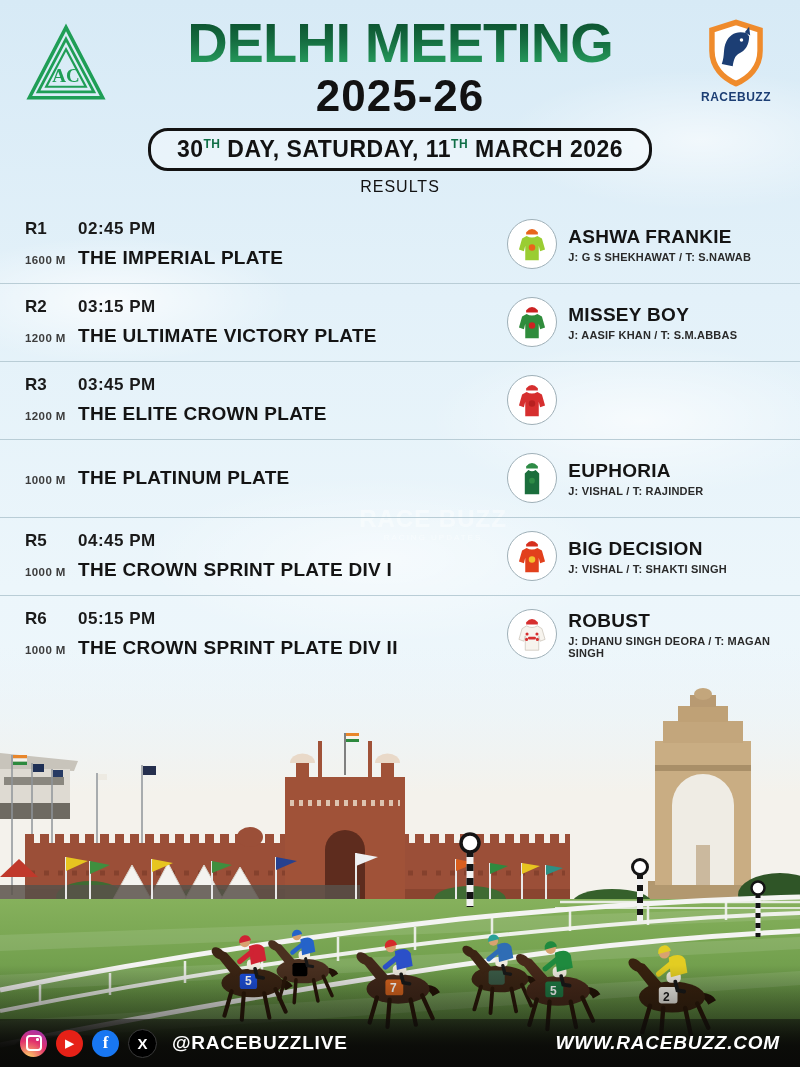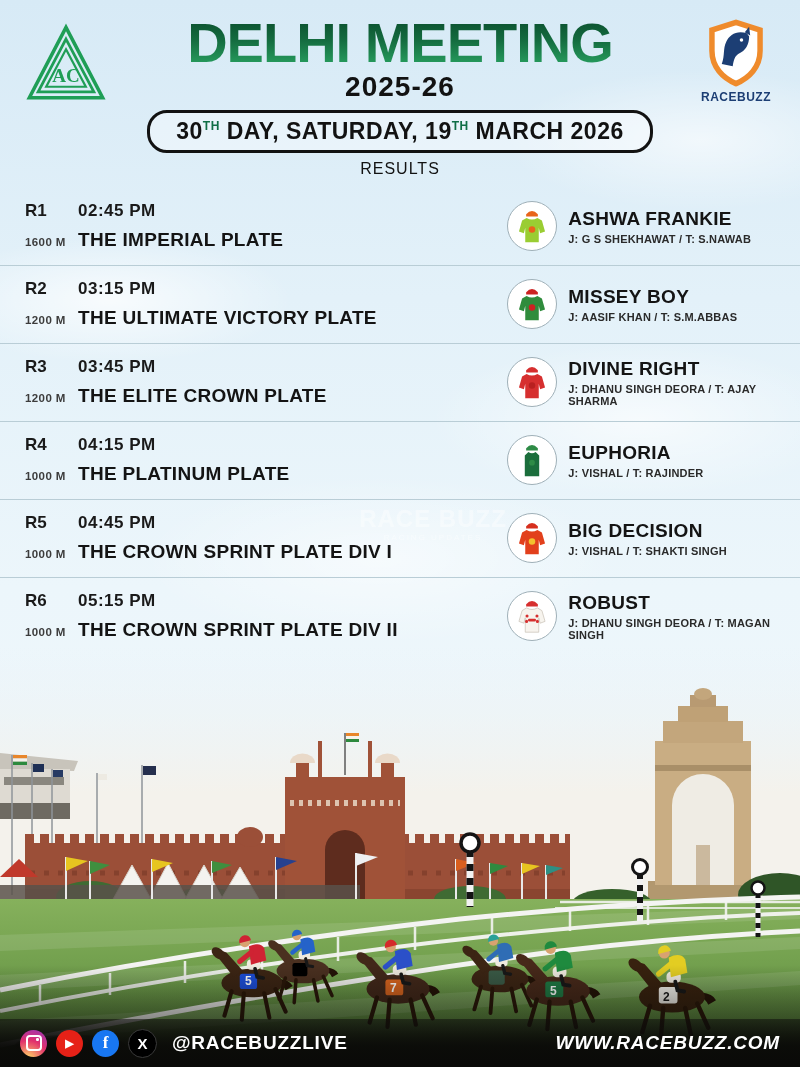--- a/index.html
+++ b/index.html
@@ -18,21 +18,21 @@
   .club-logo{width:88px; padding-top:6px;}
   .rb-logo{width:92px; text-align:center; padding-top:4px;}
   .rb-logo .rb-text{font-size:12px; font-weight:800; color:#1c3e74; letter-spacing:.5px; margin-top:-2px;}
   .title-block{flex:1; text-align:center;}
   .main-title{
     font-size:56px; font-weight:800; letter-spacing:-1px; line-height:.95; margin-top:2px;
     color:#14713f;
     background:linear-gradient(180deg,#0a4c2c 0%,#146b3f 45%,#2aa563 100%);
     -webkit-background-clip:text; background-clip:text; -webkit-text-fill-color:transparent;
   }
-  .season{font-size:28px; font-weight:800; color:#121212; letter-spacing:1px; margin-top:2px;}
+  .season{font-size:44px; font-weight:800; color:#121212; letter-spacing:1px; margin-top:2px;}
   .date-pill{
     display:inline-block; margin-top:7px; padding:5px 26px;
     border:3px solid #121212; border-radius:20px;
     font-size:23px; font-weight:800; color:#121212; letter-spacing:.5px;
     background:rgba(255,255,255,.35);
   }
   .date-pill sup{font-size:12px; color:#0f6e46; font-weight:800;}
   .results-label{text-align:center; font-size:16px; font-weight:400; color:#121212; letter-spacing:1px; margin-top:7px;}
   
   .races{position:relative; z-index:2; margin-top:10px;}
@@ -101,21 +101,21 @@
           </g>
           <text x="30" y="42" font-size="13" font-weight="bold" fill="#1f9e56" text-anchor="middle" font-family="Liberation Serif, serif">AC</text>
         </svg>
       </span>
     </div>
 
     <div class="title-block">
       <div class="main-title">DELHI MEETING</div>
       <div class="season">2025-26</div>
       <div>
-        <span class="date-pill"><span>30</span><sup>TH</sup><span> DAY, SATURDAY, 19</span><sup>TH</sup><span> MARCH 2026</span></span>
+        <span class="date-pill"><span>30</span><sup>TH</sup><span> DAY, SATURDAY, 11</span><sup>TH</sup><span> MARCH 2026</span></span>
       </div>
       <div class="results-label">RESULTS</div>
     </div>
 
     <div class="rb-logo">
       <span>
         <svg viewBox="0 0 60 64" width="66" height="70">
           <path d="M30 4 L52 11 V30 C52 45 42 55 30 60 C18 55 8 45 8 30 V11 Z" fill="#ffffff" stroke="#ef8b2c" stroke-width="5"></path>
           <path d="M40 14 C31 11 24 15 21 22 C18 28 20 34 17 42 L27 44 C28 38 29 35 32 33 C39 30 42 24 42 17 Z" fill="#1c3e74"></path>
           <path d="M38 13 L42 8 L43 16 Z" fill="#1c3e74"></path>
@@ -192,33 +192,25 @@
         </div>
       </div>
       <div class="race-right">
         <span class="silk-circle">
           <svg class="silk" viewBox="0 0 40 44">
             <path d="M13.5 9 Q20 1.5 26.5 9 L26.5 11.5 L13.5 11.5 Z" fill="#D62F2F"></path>
             <path d="M14 13 L9 16 L5.5 28 L11 30 L12.5 24 L12.5 40 L27.5 40 L27.5 24 L29 30 L34.5 28 L31 16 L26 13 Q20 16.5 14 13 Z" fill="#D62F2F"></path>
             <circle cx="20" cy="26" r="3.6" fill="#B82020"></circle>
           </svg>
         </span>
-        <span class="winner-block">
-          <div class="winner-name">DIVINE RIGHT</div>
-          <div class="winner-conn">J: DHANU SINGH DEORA / T: AJAY SHARMA</div>
-        </span>
       </div>
     </div>
 
     <div class="race-row">
       <div class="race-left">
-        <div class="rl-line">
-          <span class="race-no">R4</span>
-          <span class="race-time">04:15 PM</span>
-        </div>
         <div class="rl-line">
           <span class="race-dist">1000 M</span>
           <span class="race-name">THE PLATINUM PLATE</span>
         </div>
       </div>
       <div class="race-right">
         <span class="silk-circle">
           <svg class="silk" viewBox="0 0 40 44">
             <path d="M13.5 9 Q20 1.5 26.5 9 L26.5 11.5 L13.5 11.5 Z" fill="#2E8B46"></path>
             <path d="M16 13 L12 17 L12 40 L28 40 L28 17 L24 13 Q20 16 16 13 Z" fill="#1B6E3C"></path>

